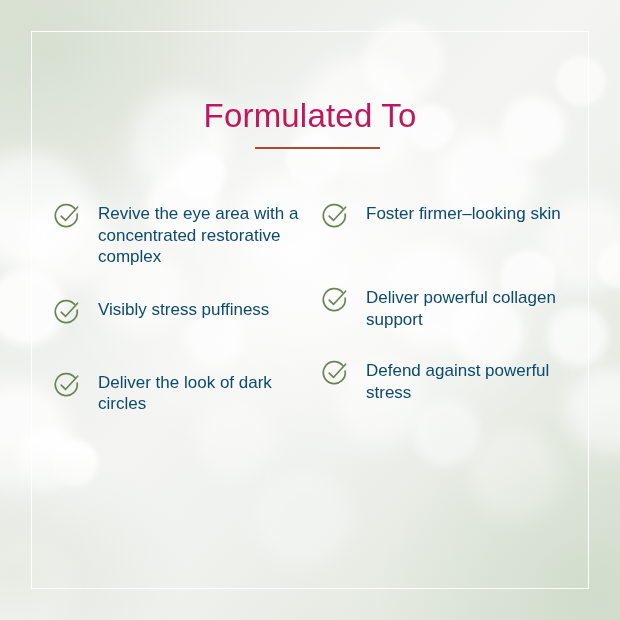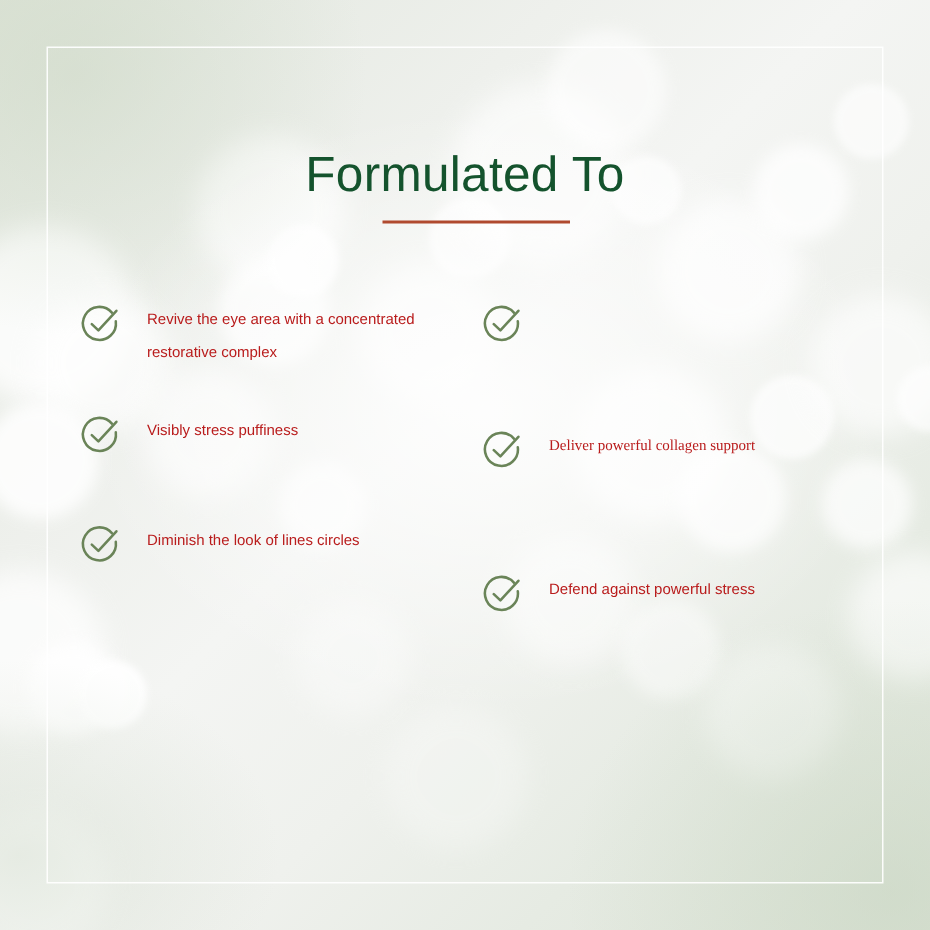--- a/index.html
+++ b/index.html
@@ -75,21 +75,21 @@
 
   .title {
     position: absolute;
     top: 96px;
     left: 0;
     width: 620px;
     text-align: center;
     font-size: 33px;
     line-height: 40px;
     font-weight: 400;
-    color: #14532d;
+    color: #be185d;
     letter-spacing: 0.2px;
   }
 
   .title-rule {
     position: absolute;
     top: 147px;
     left: 255px;
     width: 125px;
     height: 2px;
     background: #b04a2f;
@@ -120,23 +120,23 @@
   .check-icon {
     flex: 0 0 auto;
     width: 30px;
     height: 30px;
     margin-top: 1px;
   }
   .check-icon svg { display: block; }
 
   .item-text {
     margin-left: 16px;
-    font-size: 10px;
+    font-size: 17px;
     line-height: 21.5px;
-    color: #b91c1c;
+    color: #0c4a6e;
     font-weight: 400;
     padding-top: 3px;
   }
 </style>
 </head>
 <body>
 
 <div id="stage">
 
   <div class="bg-base"></div>
@@ -215,38 +215,39 @@
           <span class="item-text">Visibly stress puffiness</span>
         </div>
 
         <div class="item gap-lg">
           <span class="check-icon">
             <svg width="30" height="30" viewBox="0 0 30 30" fill="none">
               <path d="M22.6 7.4 A11 11 0 1 0 25.2 13.2" stroke="#6a8458" stroke-width="1.7" fill="none" stroke-linecap="round"></path>
               <path d="M9.2 15.1 L13.6 19.3 L25.6 6.2" stroke="#6a8458" stroke-width="1.7" fill="none" stroke-linecap="round" stroke-linejoin="round"></path>
             </svg>
           </span>
-          <span class="item-text">Diminish the look of lines circles</span>
+          <span class="item-text">Deliver the look of dark circles</span>
         </div>
 
 
       </div>
 
       <div class="col col-right">
 
         <div class="item" style="margin-bottom:53px;">
           <span class="check-icon">
             <svg width="30" height="30" viewBox="0 0 30 30" fill="none">
               <path d="M22.6 7.4 A11 11 0 1 0 25.2 13.2" stroke="#6a8458" stroke-width="1.7" fill="none" stroke-linecap="round"></path>
               <path d="M9.2 15.1 L13.6 19.3 L25.6 6.2" stroke="#6a8458" stroke-width="1.7" fill="none" stroke-linecap="round" stroke-linejoin="round"></path>
             </svg>
           </span>
-        </div>
-
-        <div class="item" style="margin-bottom:65px;font-family:Liberation Serif, serif;">
+          <span class="item-text">Foster firmer–looking skin</span>
+        </div>
+
+        <div class="item" style="margin-bottom:27px;">
           <span class="check-icon">
             <svg width="30" height="30" viewBox="0 0 30 30" fill="none">
               <path d="M22.6 7.4 A11 11 0 1 0 25.2 13.2" stroke="#6a8458" stroke-width="1.7" fill="none" stroke-linecap="round"></path>
               <path d="M9.2 15.1 L13.6 19.3 L25.6 6.2" stroke="#6a8458" stroke-width="1.7" fill="none" stroke-linecap="round" stroke-linejoin="round"></path>
             </svg>
           </span>
           <span class="item-text">Deliver powerful collagen support</span>
         </div>
 
         <div class="item">

